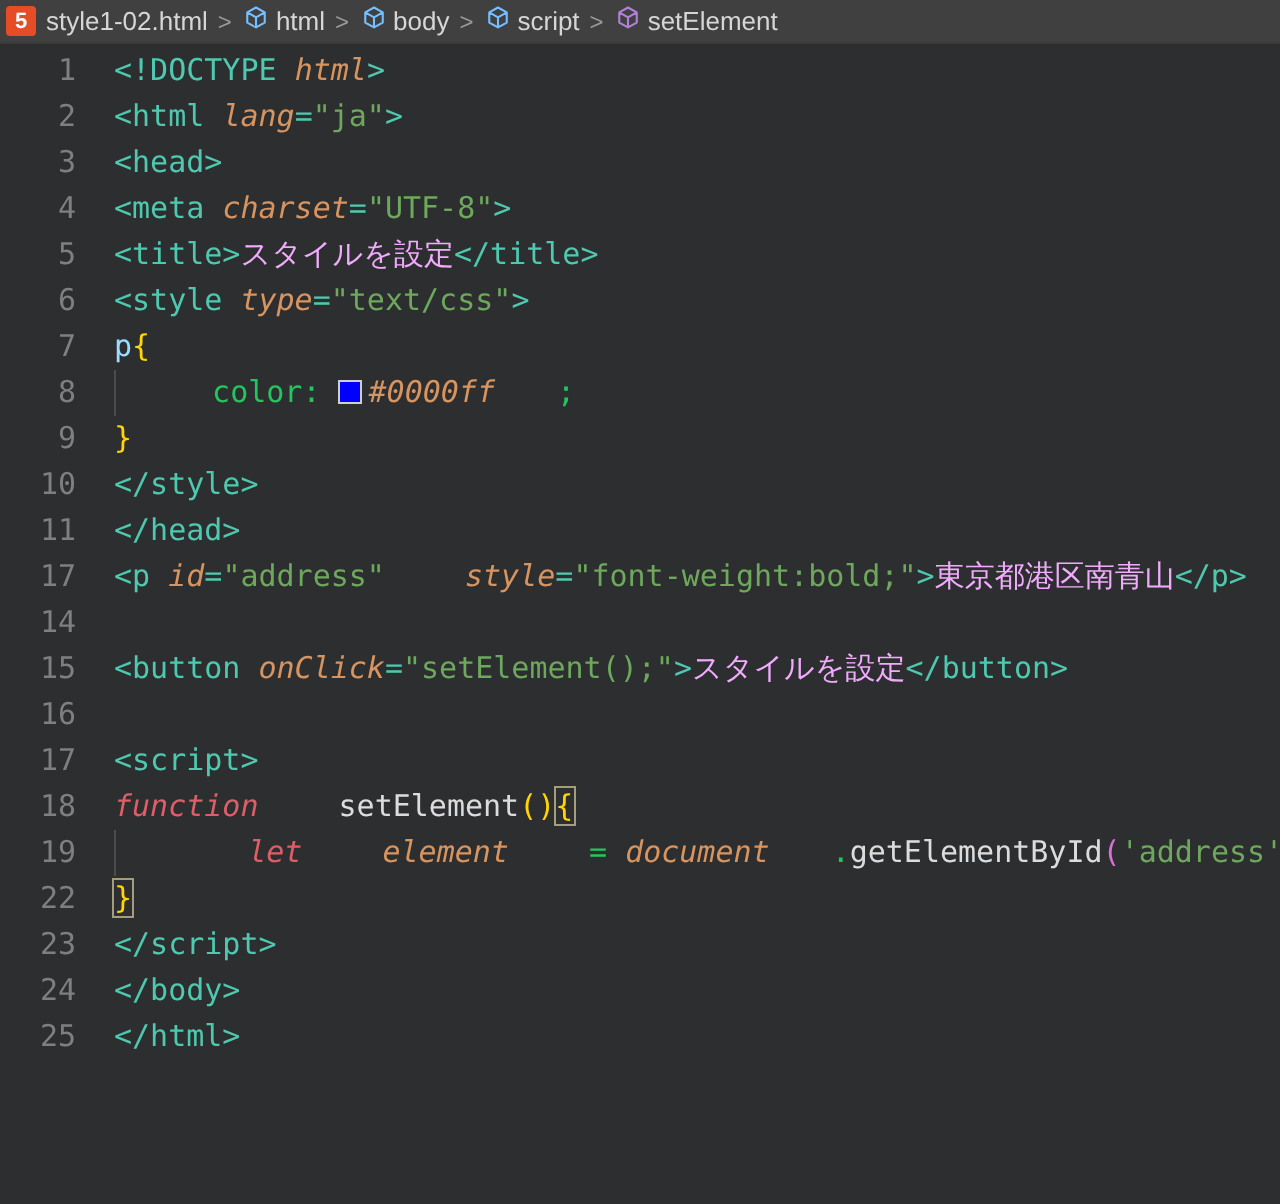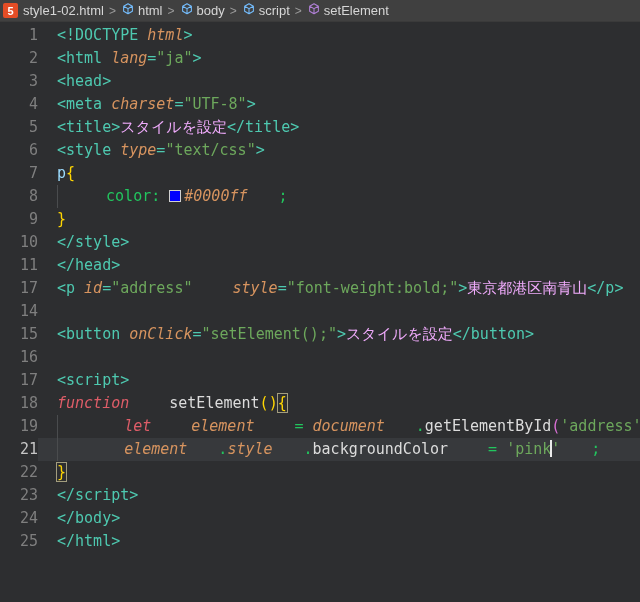--- a/index.html
+++ b/index.html
@@ -145,24 +145,20 @@
         <span class="code"><span class="tk-tag">&lt;script&gt;</span></span>
       </div>
       <div class="line">
         <span class="ln">18</span>
         <span class="code"><span class="tk-kw">function</span><span class="tk-pln"> </span><span class="tk-fn">setElement</span><span class="tk-b1">(</span><span class="tk-b1">)</span><span class="tk-b1 tk-bm">{</span></span>
       </div>
       <div class="line guide">
         <span class="ln">19</span>
         <span class="code"><span class="tk-pln">    </span><span class="tk-kw">let</span><span class="tk-pln"> </span><span class="tk-attr">element</span><span class="tk-pln"> = </span><span class="tk-attr">document</span><span class="tk-pln">.</span><span class="tk-fn">getElementById</span><span class="tk-b2">(</span><span class="tk-str">'address'</span><span class="tk-b2">)</span><span class="tk-pln">;</span></span>
       </div>
-      <div class="line guide current">
-        <span class="ln">21</span>
-        <span class="code"><span class="tk-pln">    </span><span class="tk-attr">element</span><span class="tk-pln">.</span><span class="tk-attr">style</span><span class="tk-pln">.</span><span class="tk-fn">backgroundColor</span><span class="tk-pln"> = </span><span class="tk-str">'pink</span><span class="cursor"></span><span class="tk-str">'</span><span class="tk-pln">;</span></span>
-      </div>
       <div class="line">
         <span class="ln">22</span>
         <span class="code"><span class="tk-b1 tk-bm">}</span></span>
       </div>
       <div class="line">
         <span class="ln">23</span>
         <span class="code"><span class="tk-tag">&lt;/script&gt;</span></span>
       </div>
       <div class="line">
         <span class="ln">24</span>

